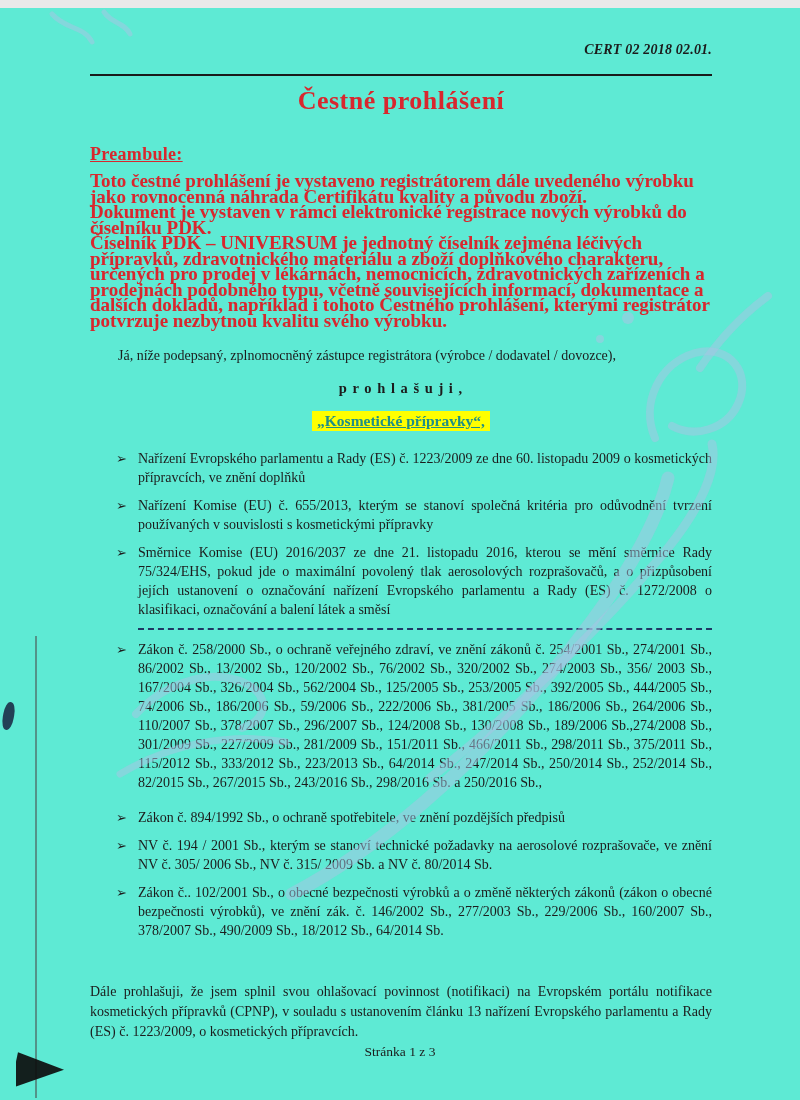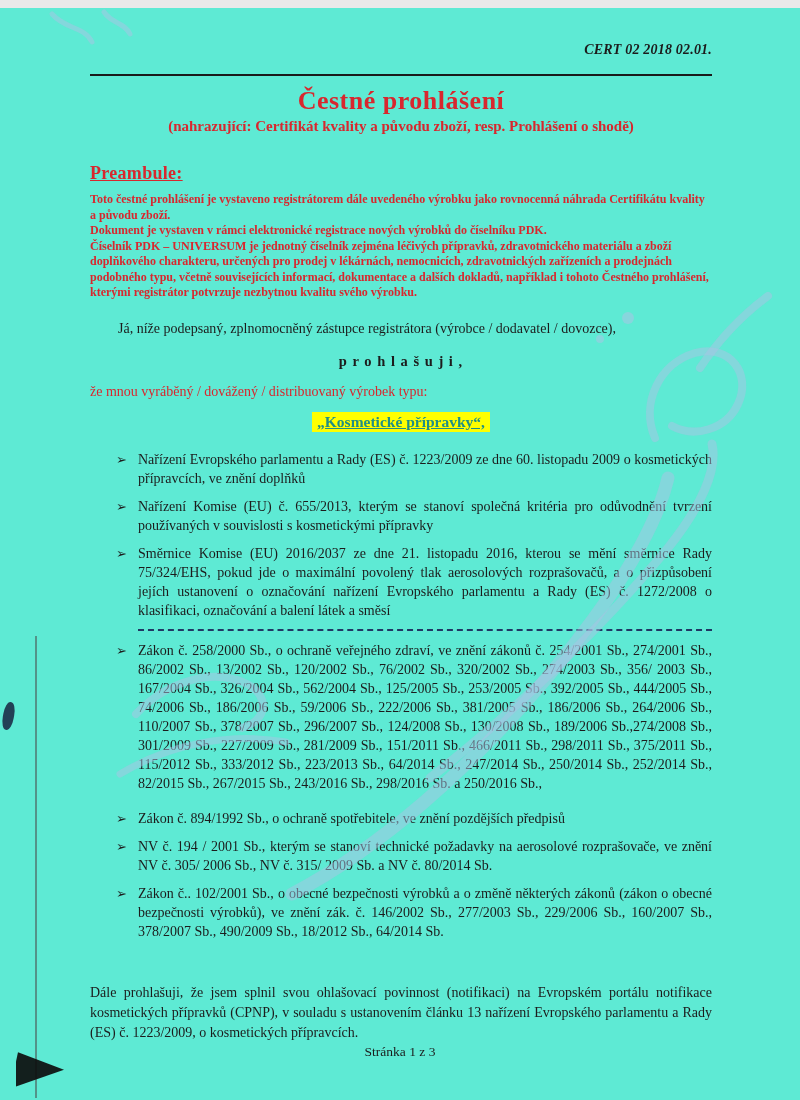--- a/index.html
+++ b/index.html
@@ -26,21 +26,21 @@
     font-size:26px;font-weight:bold;letter-spacing:.5px;
   }
   .subtitle{
     text-align:center;font-weight:bold;font-size:15px;margin:0 0 6px 0;
   }
   .preamble-heading{
     font-size:18px;font-weight:bold;text-decoration:underline;
     margin:28px 0 8px 0;letter-spacing:.3px;
   }
   .preamble-p{
-    margin:0;font-size:12px;font-weight:bold;line-height:15.5px;
+    margin:0;font-size:19px;font-weight:bold;line-height:15.5px;
   }
   .intro{
     margin:20px 0 0 0;font-size:14px;text-indent:28px;
   }
   .verb{
     margin:16px 0 14px 0;text-align:center;font-weight:bold;
     font-size:14.5px;letter-spacing:1px;
   }
   .product-lead{margin:8px 0 0 0;font-size:14px;}
   .product-line{text-align:center;margin:12px 0 10px 0;}
@@ -117,30 +117,28 @@
   <div class="corner-blot"></div>
   <div class="edge-mark-mid"></div>
 
   <div class="inner">
 
     <div class="doc-code">CERT 02 2018 02.01.</div>
 
     <hr class="top-rule">
 
     <h1 class="title c-red">Čestné prohlášení</h1>
-    <div class="subtitle c-red">(nahrazující: Certifikát kvality a původu zboží, resp. Prohlášení o shodě)</div>
 
     <div class="preamble-heading c-red">Preambule:</div>
     <p class="preamble-p c-red">Toto čestné prohlášení je vystaveno registrátorem dále uvedeného výrobku jako rovnocenná náhrada Certifikátu kvality a původu zboží.</p>
     <p class="preamble-p c-red">Dokument je vystaven v rámci elektronické registrace nových výrobků do číselníku PDK.</p>
     <p class="preamble-p c-red">Číselník PDK – UNIVERSUM je jednotný číselník zejména léčivých přípravků, zdravotnického materiálu a zboží doplňkového charakteru, určených pro prodej v lékárnách, nemocnicích, zdravotnických zařízeních a prodejnách podobného typu, včetně souvisejících informací, dokumentace a dalších dokladů, například i tohoto Čestného prohlášení, kterými registrátor potvrzuje nezbytnou kvalitu svého výrobku.</p>
 
     <p class="intro">Já, níže podepsaný, zplnomocněný zástupce registrátora (výrobce / dodavatel / dovozce),</p>
     <p class="verb">p r o h l a š u j i ,</p>
-    <p class="product-lead c-red">že mnou vyráběný / dovážený  / distribuovaný výrobek typu:</p>
 
     <div class="product-line">
       <span class="product-type c-product">„Kosmetické přípravky“,</span>
     </div>
 
 
     <ul class="law-list">
       <li>
         <span class="marker">➢</span>
         <span class="txt"><span class="sb">Nařízení Evropského parlamentu a Rady (ES) č. 1223/2009</span><span> ze dne 60. listopadu 2009 </span><span class="sb">o kosmetických přípravcích, ve znění doplňků</span></span>

